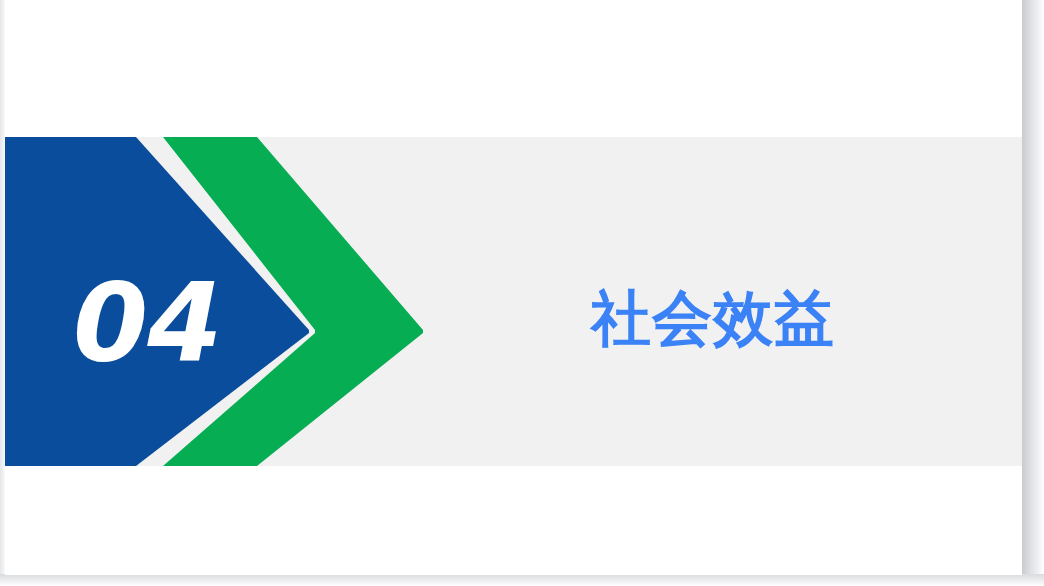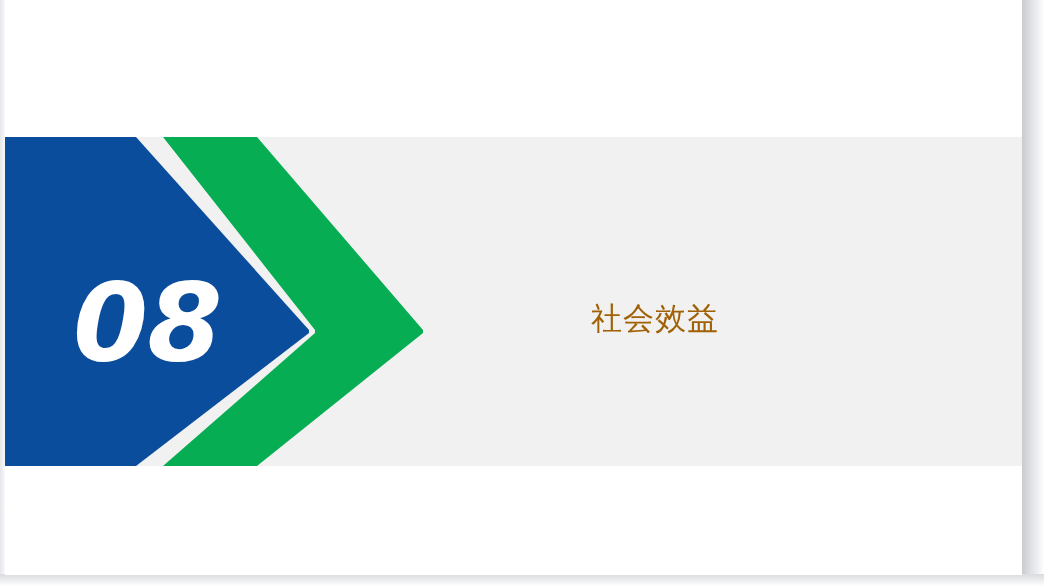--- a/index.html
+++ b/index.html
@@ -100,24 +100,24 @@
     letter-spacing: -1px;
     white-space: nowrap;
     text-align: left;
   }
 
   
   .section-title {
     position: absolute;
     left: 586px;
     top: 290px;
-    color: #a16207;
+    color: #3b82f6;
     font-family: "DejaVu Sans", "Liberation Sans", sans-serif;
-    font-size: 31px;
-    font-weight: 400;
+    font-size: 60px;
+    font-weight: 700;
     line-height: 56px;
     letter-spacing: 1px;
     white-space: nowrap;
   }
 </style>
 </head>
 <body>
 
 <div class="viewer">
 
@@ -131,18 +131,18 @@
 
     <div class="chevrons">
       <svg width="430" height="329" viewBox="0 0 430 329" xmlns="http://www.w3.org/2000/svg">
 
         <polygon points="163,0 257,0 423,193 423,196 257,329 163,329 315,196 315,193" fill="#07ad53"></polygon>
 
         <polygon points="0,0 136,0 309,193 309,196 136,329 0,329" fill="#0a4d9c"></polygon>
       </svg>
     </div>
 
-    <div class="section-number">08</div>
+    <div class="section-number">04</div>
 
     <div class="section-title">社会效益</div>
 
   </div>
 </div>
 
 </body></html>

